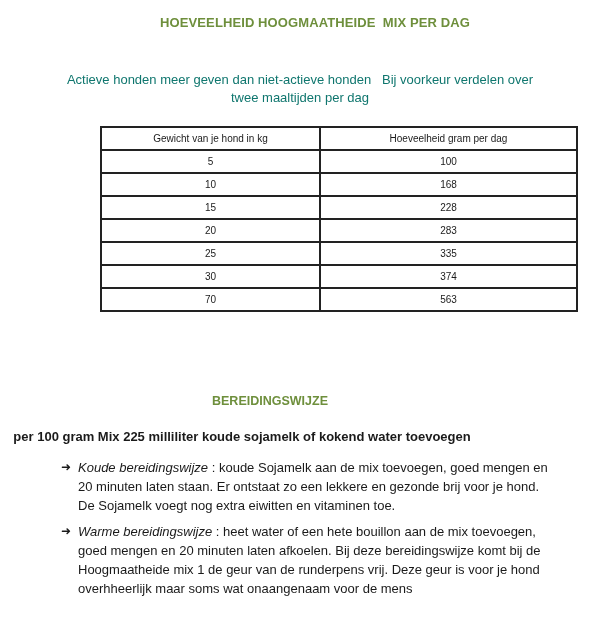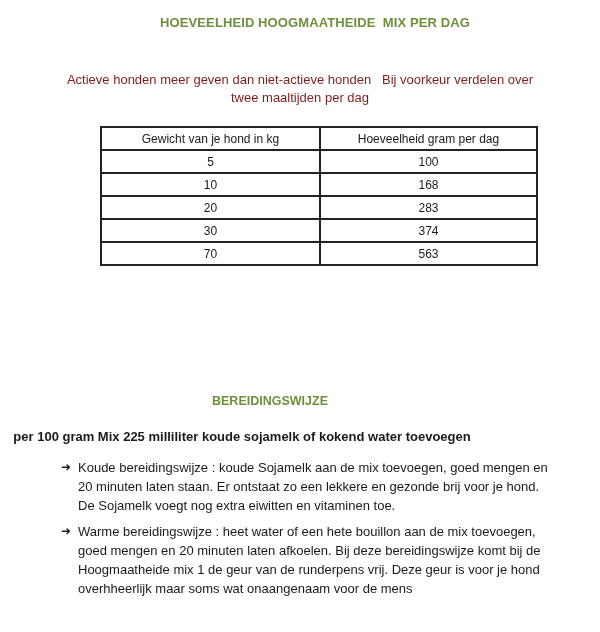--- a/index.html
+++ b/index.html
@@ -29,30 +29,30 @@
       margin-left: 15px;
     }
     .intro {
       position: absolute;
       top: 71px;
       left: 55px;
       width: 490px;
       text-align: center;
       font-size: 13px;
       line-height: 18px;
-      color: #7f1d1d;
+      color: #0f766e;
       white-space: pre-wrap;
     }
     table.amounts {
       position: absolute;
       top: 126px;
       left: 100px;
-      width: 438px;
+      width: 478px;
       border-collapse: collapse;
-      font-size: 12px;
+      font-size: 10px;
       color: #1a1a1a;
     }
     table.amounts th, table.amounts td {
       border: 2px solid #222222;
       height: 21px;
       padding: 0;
       text-align: center;
       font-weight: normal;
       vertical-align: middle;
     }
@@ -87,20 +87,21 @@
       line-height: 19px;
       color: #1a1a1a;
     }
     .method .arrow {
       position: absolute;
       left: -17px;
       top: 0;
       font-size: 12px;
     }
     .method .name {
+      font-style: italic;
     }
     #method-cold { top: 458px; }
     #method-warm { top: 522px; }
   </style>
 </head>
 <body>
 
 <div class="title">HOEVEELHEID HOOGMAATHEIDE  MIX PER DAG</div>
 
 <div class="intro">Actieve honden meer geven dan niet-actieve honden   Bij voorkeur verdelen over twee maaltijden per dag</div>
@@ -115,22 +116,30 @@
   <tbody>
     <tr>
       <td class="weight">5</td>
       <td>100</td>
     </tr>
     <tr>
       <td class="weight">10</td>
       <td>168</td>
     </tr>
     <tr>
+      <td class="weight">15</td>
+      <td>228</td>
+    </tr>
+    <tr>
       <td class="weight">20</td>
       <td>283</td>
+    </tr>
+    <tr>
+      <td class="weight">25</td>
+      <td>335</td>
     </tr>
     <tr>
       <td class="weight">30</td>
       <td>374</td>
     </tr>
     <tr>
       <td class="weight">70</td>
       <td>563</td>
     </tr>
   </tbody>

